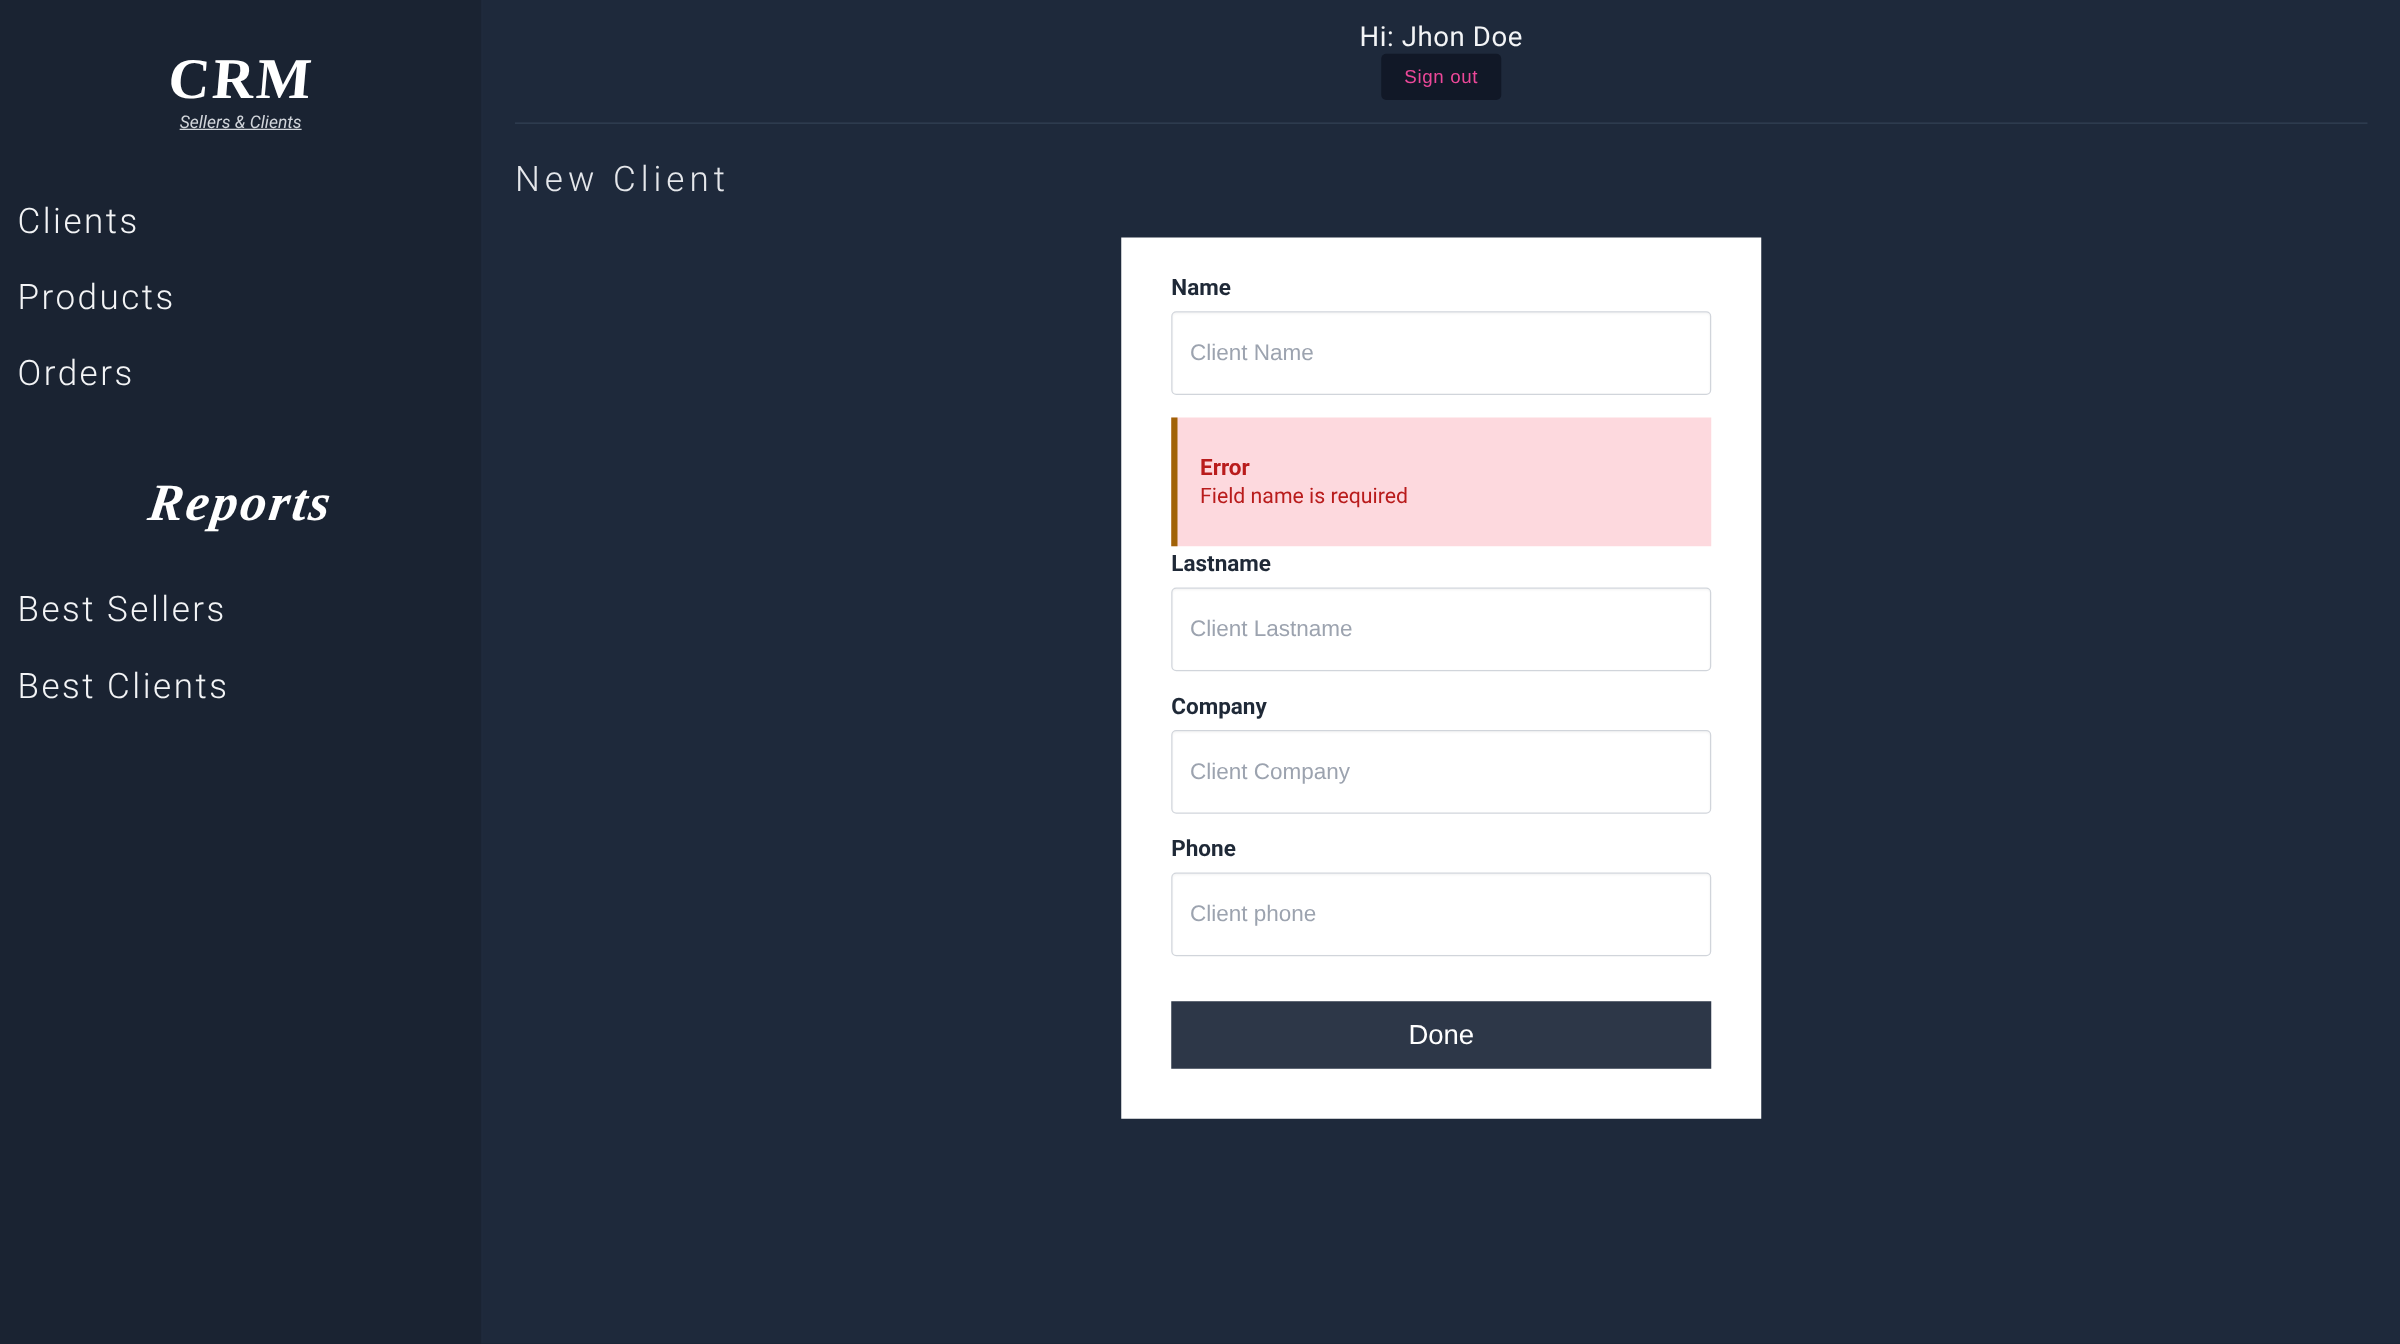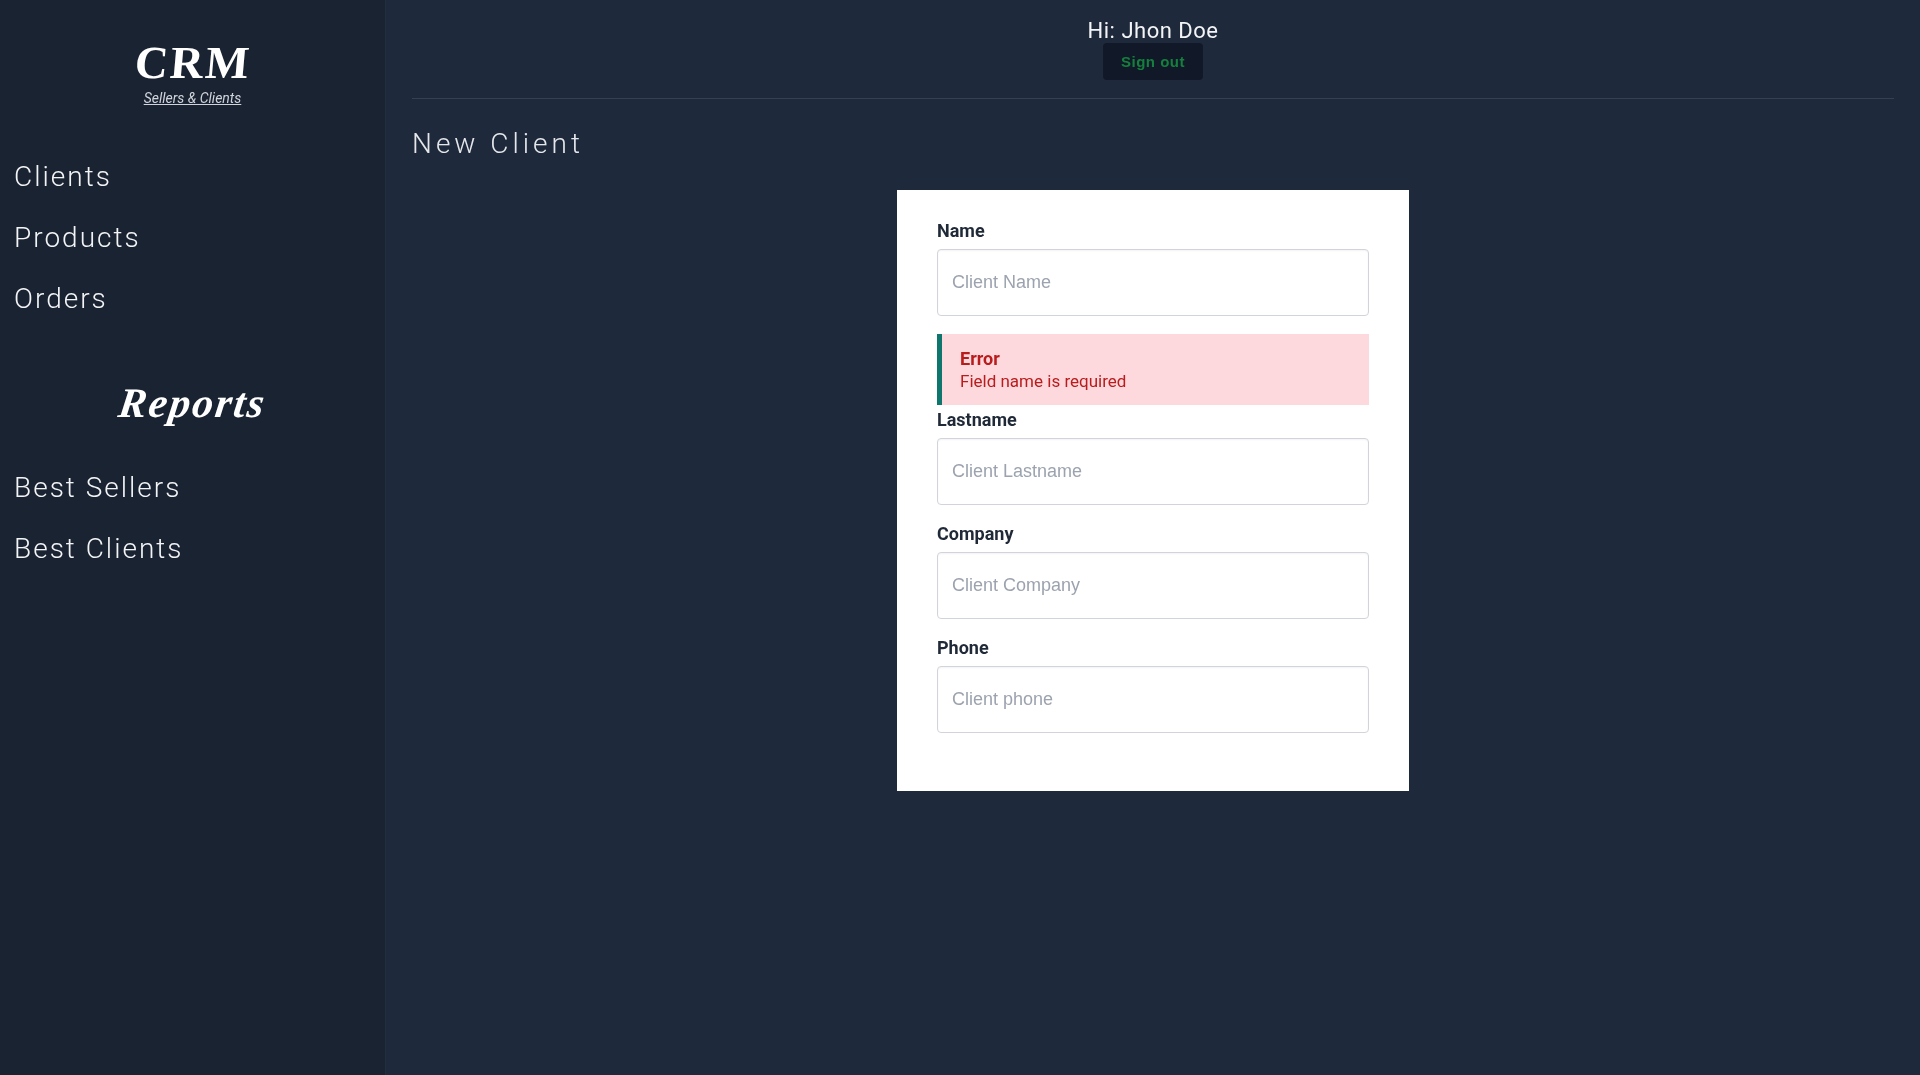--- a/index.html
+++ b/index.html
@@ -79,23 +79,23 @@
     flex-direction: column;
   }
   .greeting {
     color: #f3f4f6;
     font-size: 22px;
     font-weight: 400;
     letter-spacing: 0.5px;
   }
   .signout {
     background: #111827;
-    color: #15803d;
+    color: #ec4899;
     font-size: 15px;
-    font-weight: 700;
+    font-weight: 400;
     letter-spacing: 0.5px;
     padding: 10px 18px;
     border: none;
     border-radius: 4px;
     cursor: pointer;
   }
   .page-title {
     color: #e5e7eb;
     font-size: 28px;
     font-weight: 300;
@@ -127,22 +127,22 @@
     padding: 22px 14px;
     font-size: 18px;
     color: #111827;
     background: #fff;
     box-shadow: inset 0 1px 2px rgba(0,0,0,0.05);
     outline: none;
   }
   .field-input::placeholder { color: #9ca3af; }
   .error-box {
     background: #fdd9de;
-    border-left: 5px solid #0f766e;
-    padding: 14px 18px;
+    border-left: 5px solid #a16207;
+    padding: 30px 18px;
     margin-top: 6px;
     margin-bottom: 4px;
   }
   .error-title {
     color: #b91c1c;
     font-weight: 700;
     font-size: 18px;
     margin-bottom: 2px;
   }
   .error-msg {
@@ -211,16 +211,17 @@
           <label class="field-label">Company</label>
           <input class="field-input" type="text" placeholder="Client Company" style="">
         </div>
 
 
         <div class="field-block">
           <label class="field-label">Phone</label>
           <input class="field-input" type="tel" placeholder="Client phone" style="">
         </div>
 
+        <button type="button" class="submit-btn">Done</button>
       </form>
     </div>
   </main>
 </div>
 
 </body></html>

